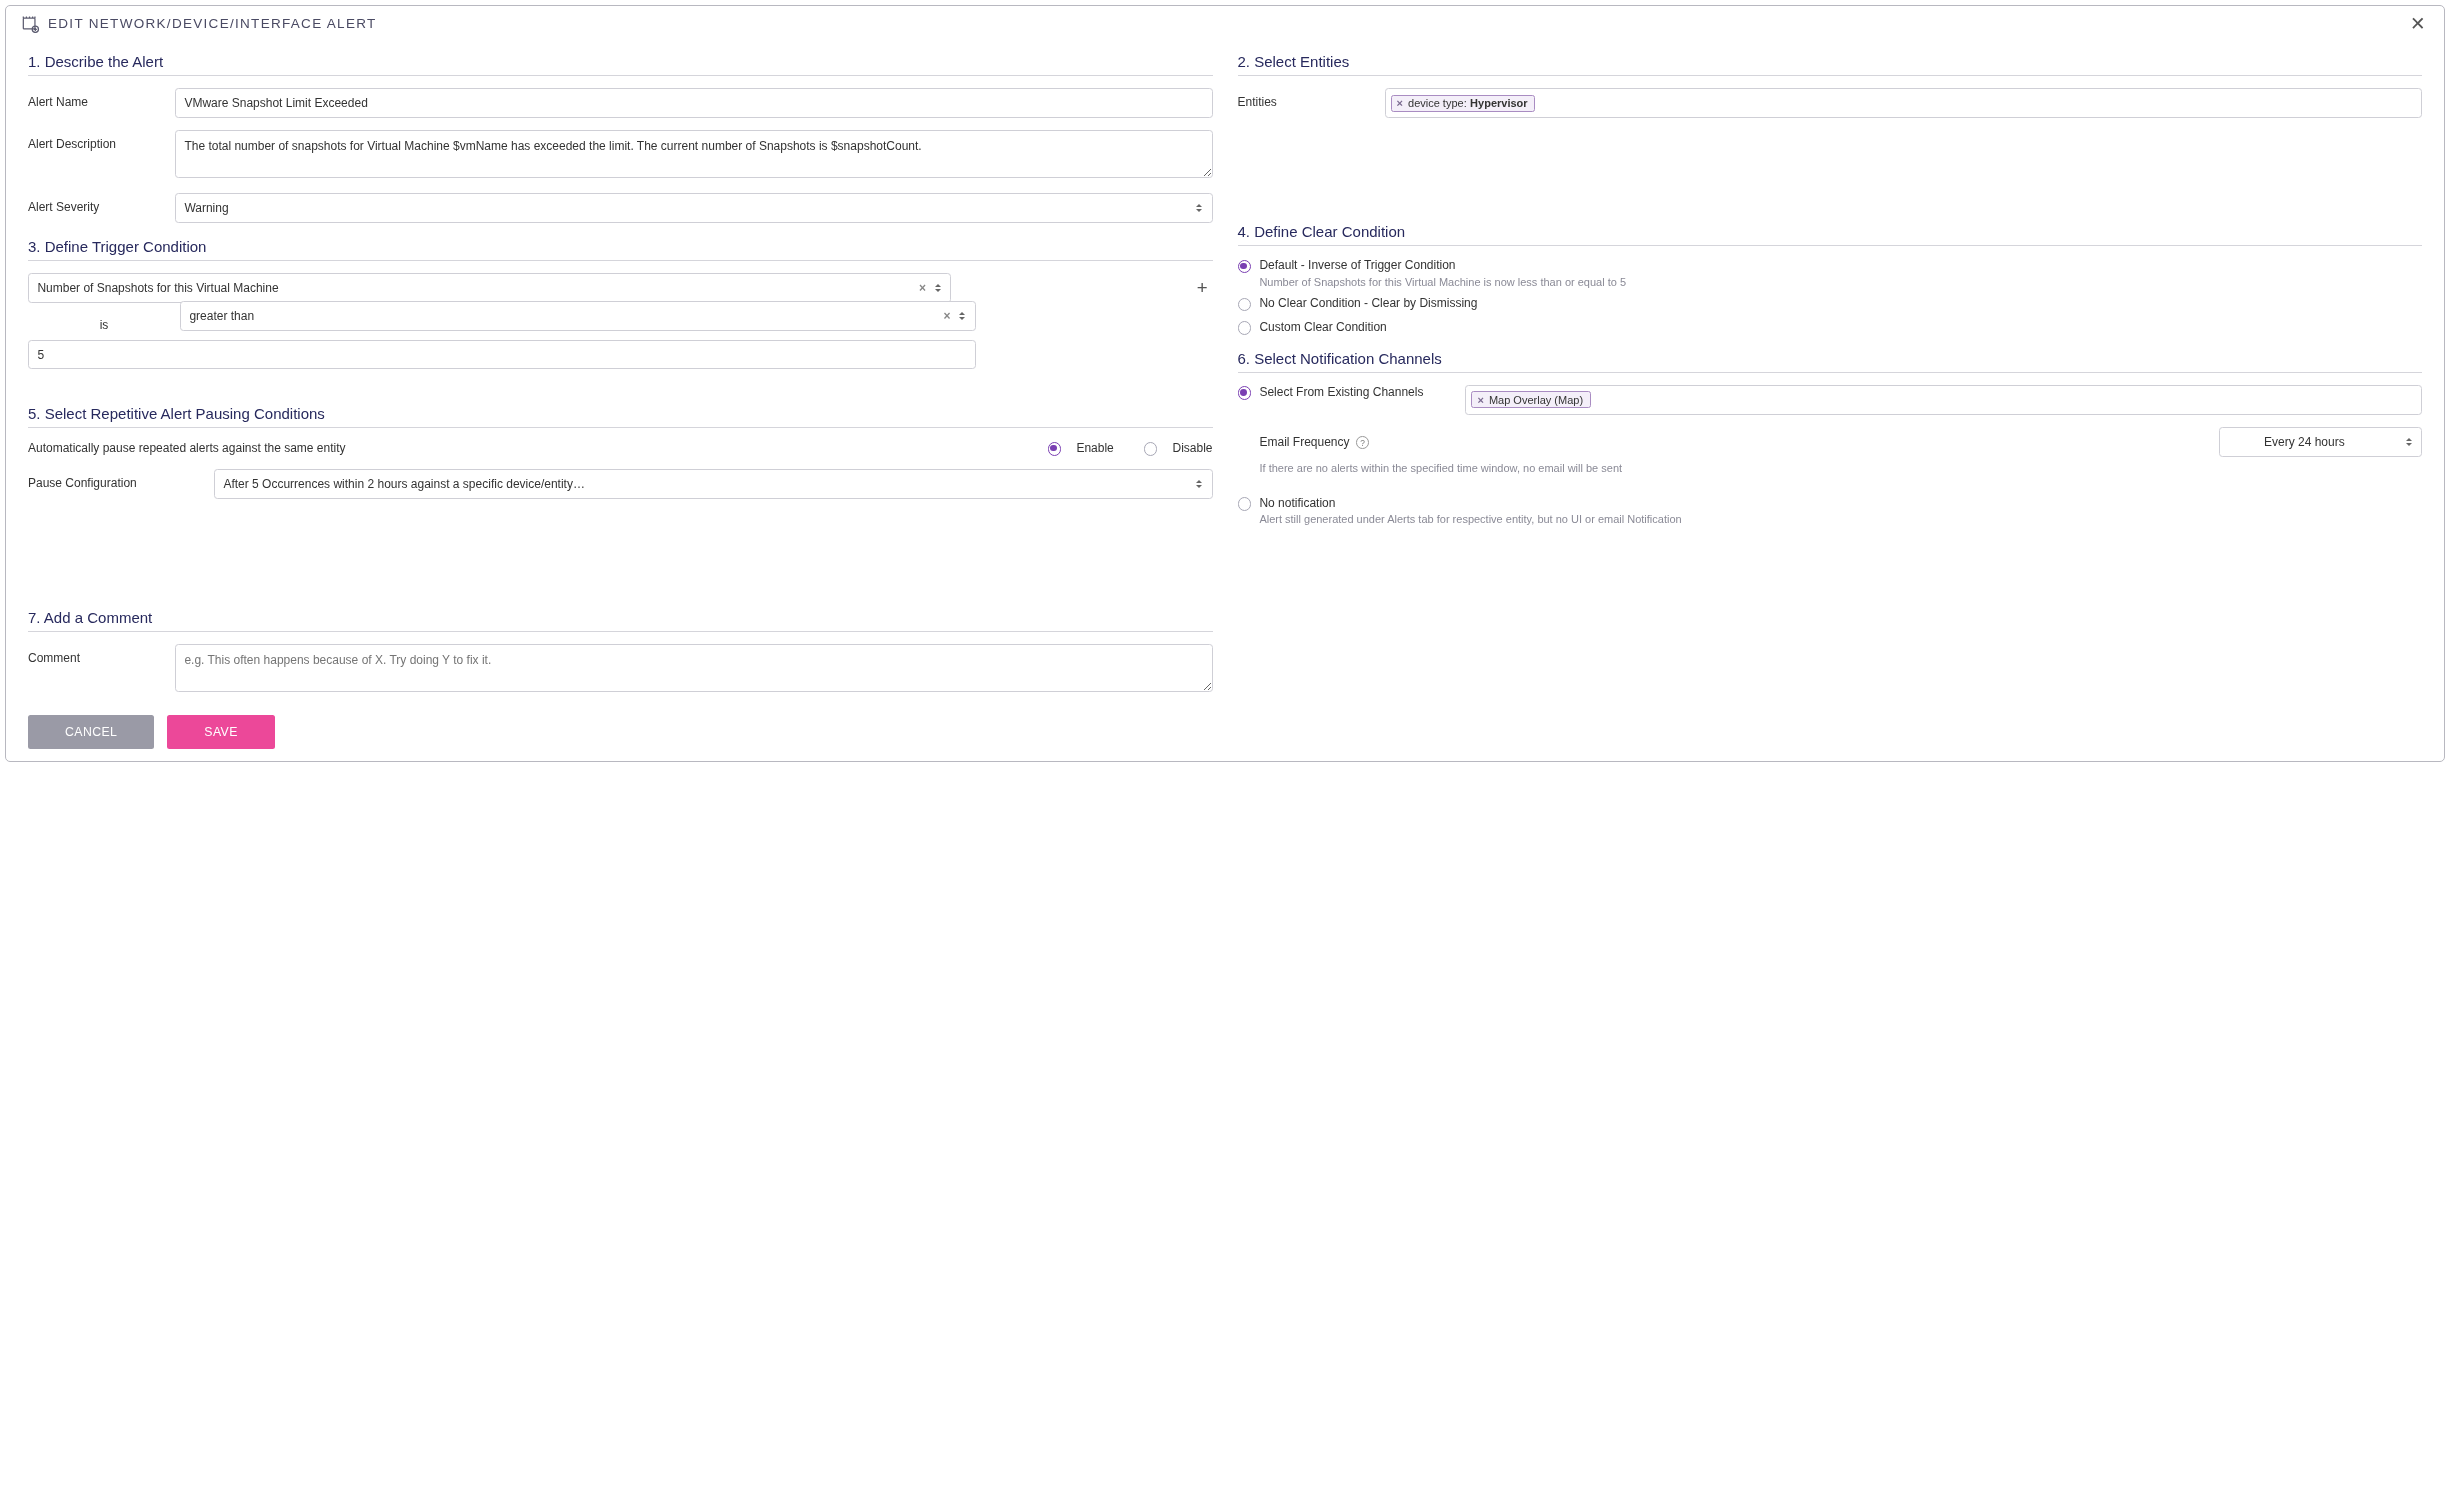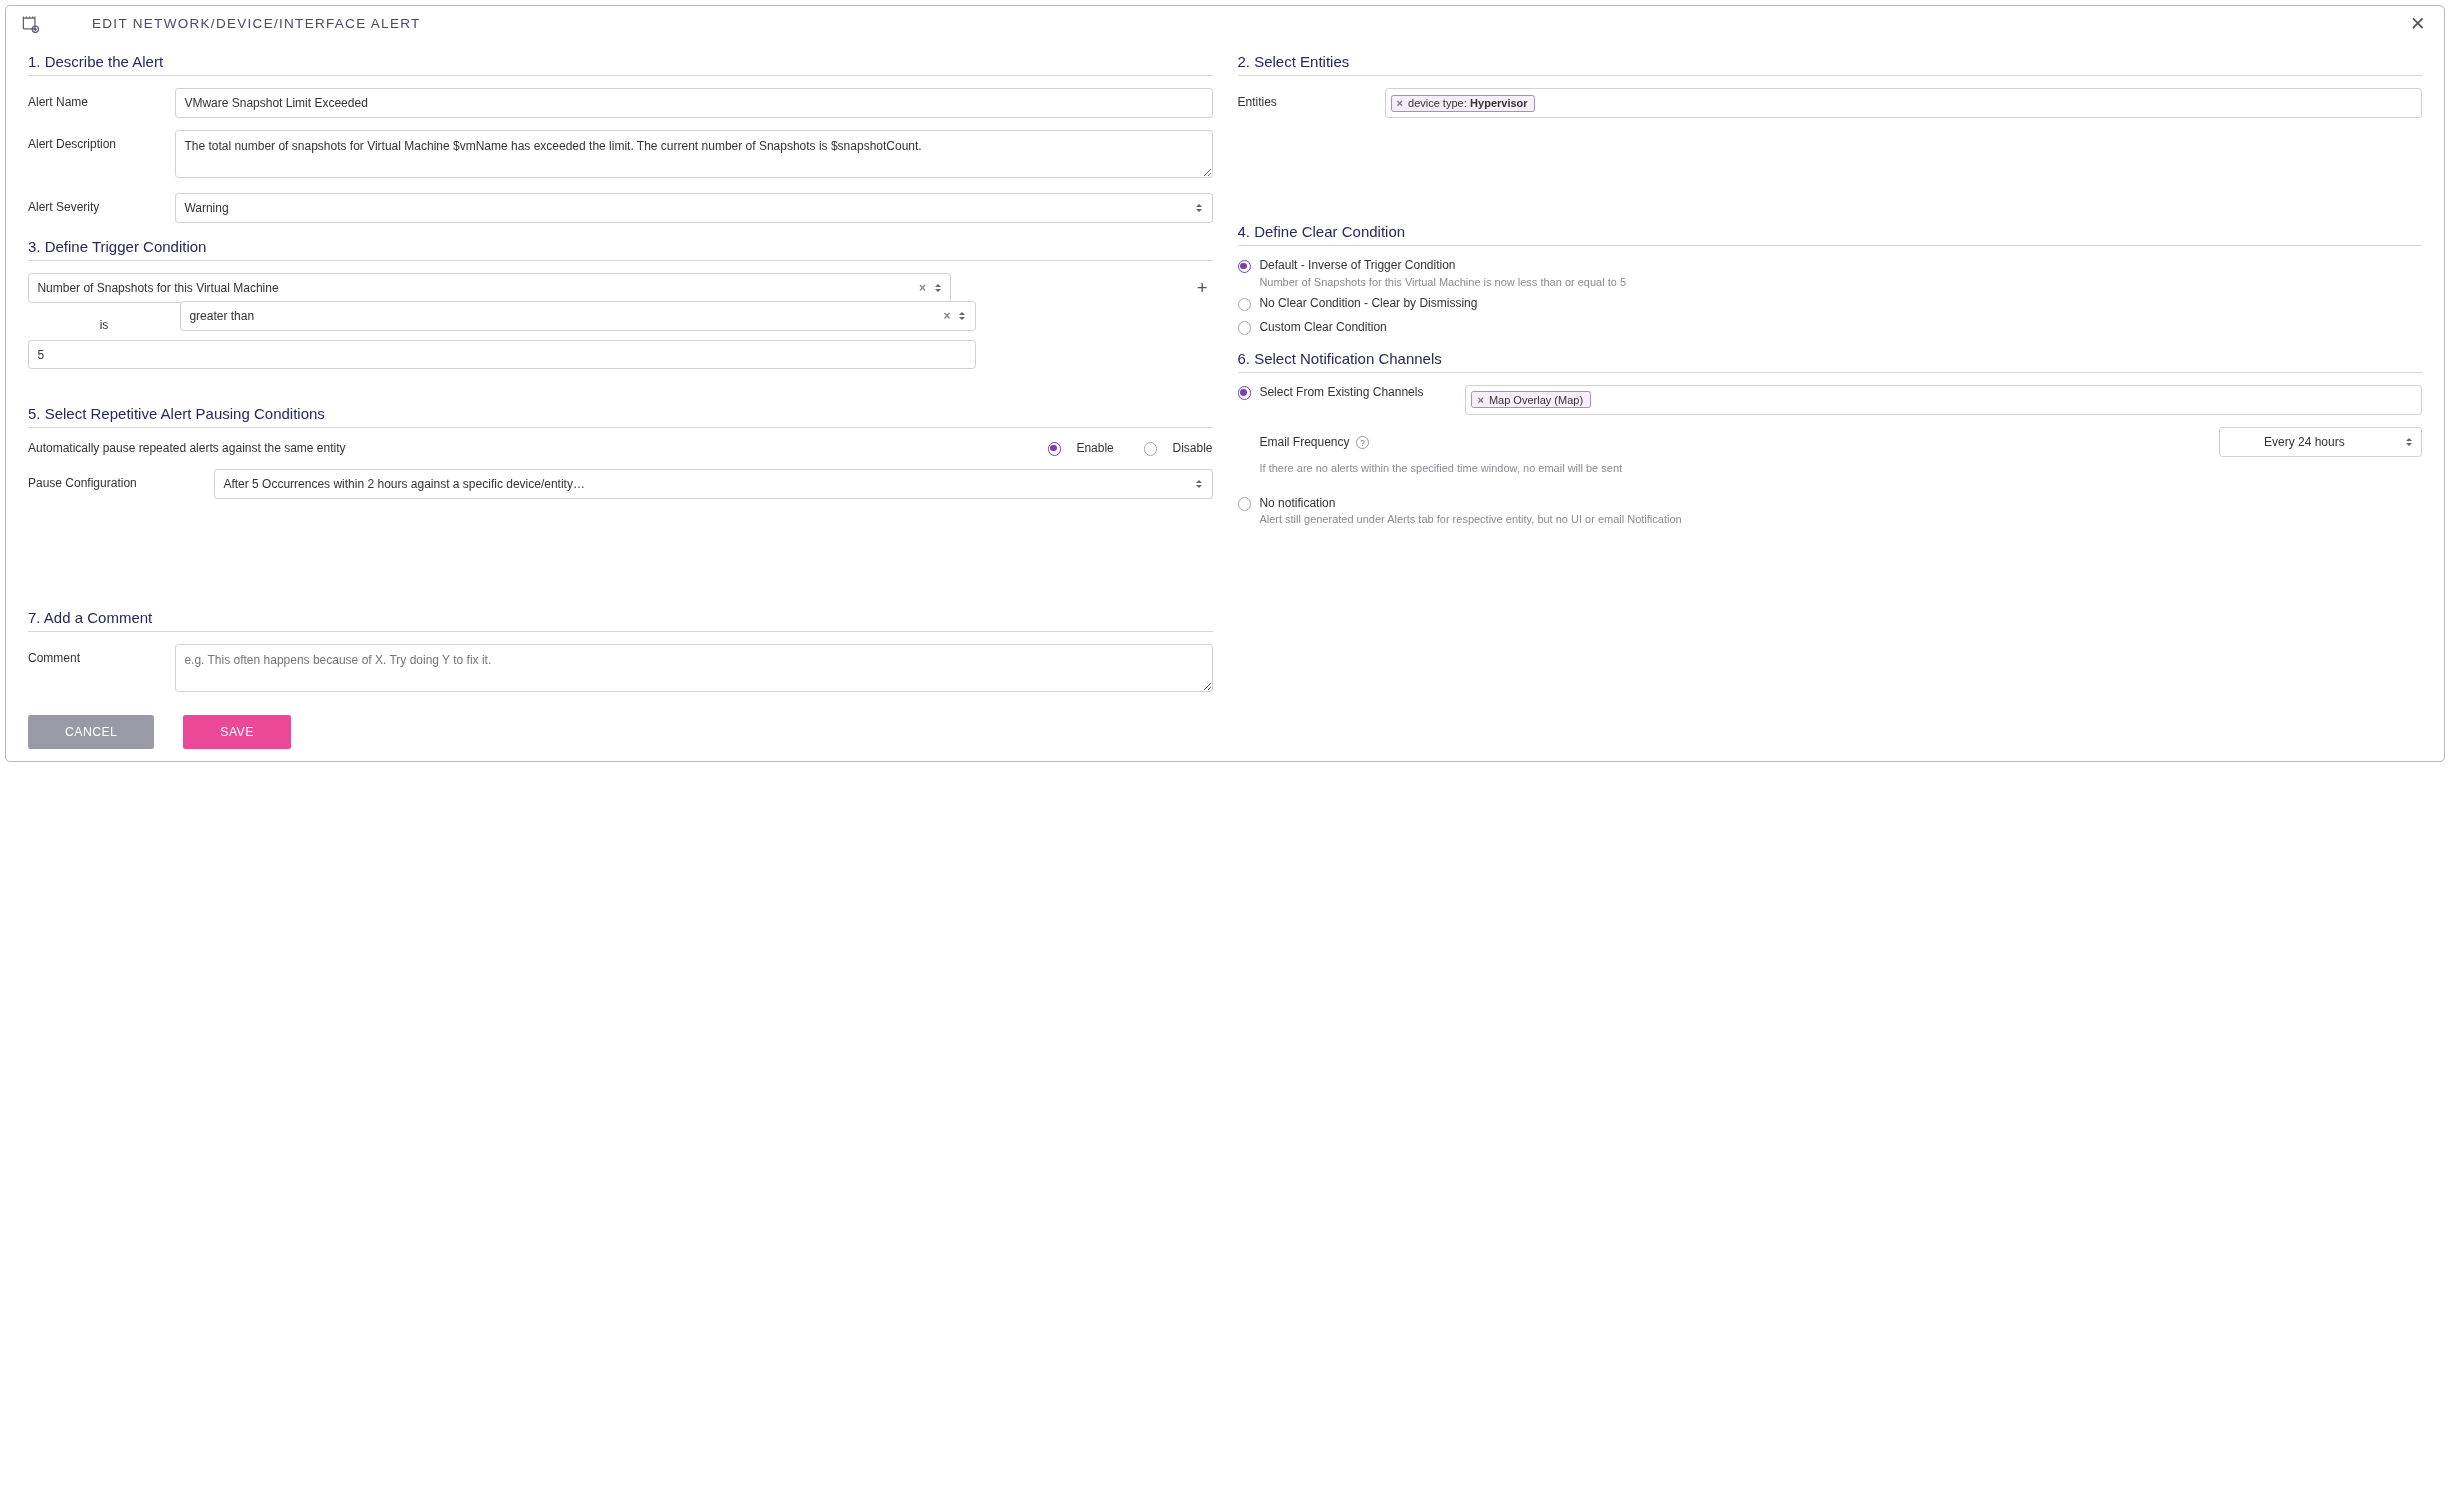--- a/index.html
+++ b/index.html
@@ -15,21 +15,20 @@
     border: 0.8px solid #b8b8c0;
     border-radius: 5px;
     width: 100%;
     padding: 0 0 12px 0;
     background:#fff;
   }
   .modal-header {
     display:flex;
     align-items:center;
     padding: 6.8px 15px 3.4px 15px;
-    gap: 44px;
   }
   .dialog-icon {
     width:18.6px; height:18.6px;
     margin-right:8.4px;
     color:#5c5c70;
     flex:0 0 auto;
   }
   .modal-title {
     color:#4a4a63;
     font-size: 13.5px;
@@ -156,21 +155,21 @@
   .inline-radio { display:flex; align-items:center; gap:6.8px; cursor:pointer; }
   .pause-config-select .bold { font-weight:400; }
   .channel-row { display:flex; align-items:flex-start; gap:12px; }
   .channel-row .tag-field { flex:1 1 auto; }
   .freq-row { display:flex; align-items:center; margin:12px 0 5px 0; gap:17px; }
   .freq-row .freq-label { color:#333; }
   .freq-row .select { flex:0 0 203px; margin-left:auto;padding-left:44px;}
   .note { color:#8a8a96; font-size:11px; margin-top:5px; }
   .indent { margin-left:22px; }
   .footer {
-    display:flex; gap:29px; padding: 8.4px 22px 0 22px;
+    display:flex; gap:13px; padding: 8.4px 22px 0 22px;
   }
   .btn {
     border:none; border-radius:2.5px;
     padding: 10px 37px; font-size:12.3px; letter-spacing:0.4px;
     cursor:pointer; font-weight:500;
   }
   .btn-cancel { background:#9a9aa6; color:#fff; }
   .btn-save { background:#ec4899; color:#fff; }
   .section-block { margin-bottom: 3.4px; }
   .spacer-lg { height: 39px; }

